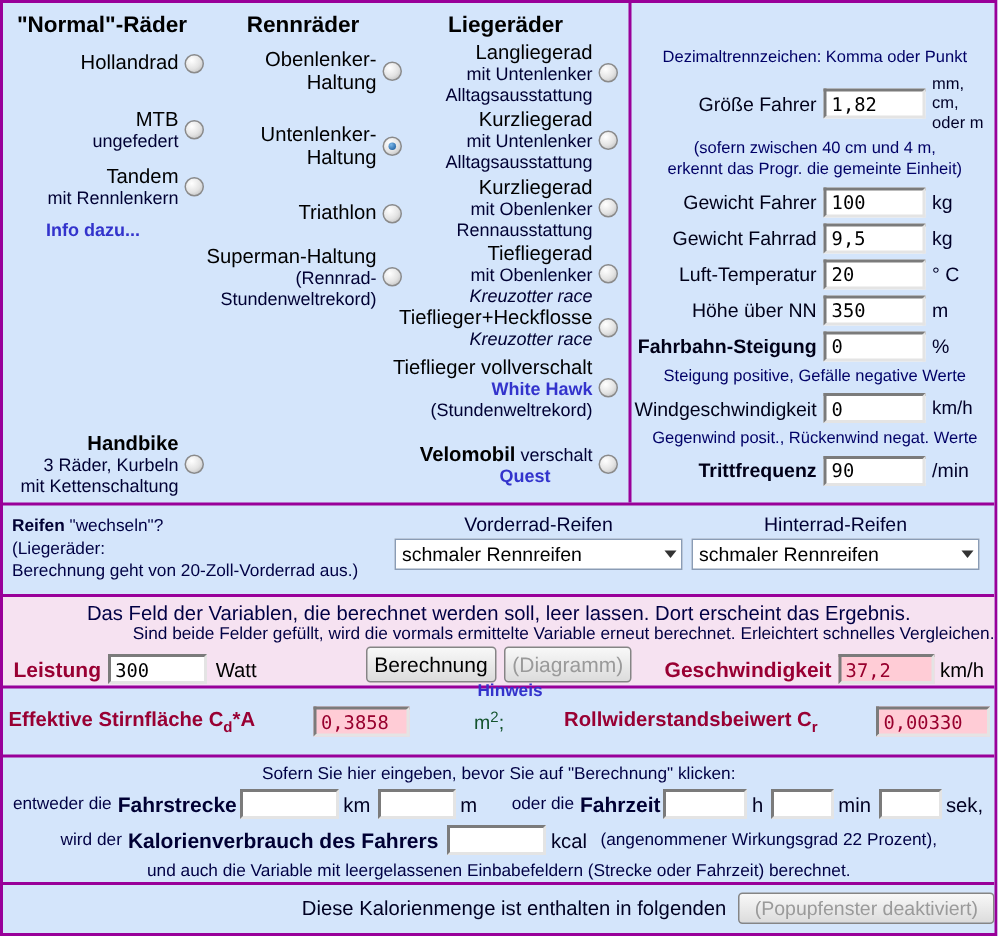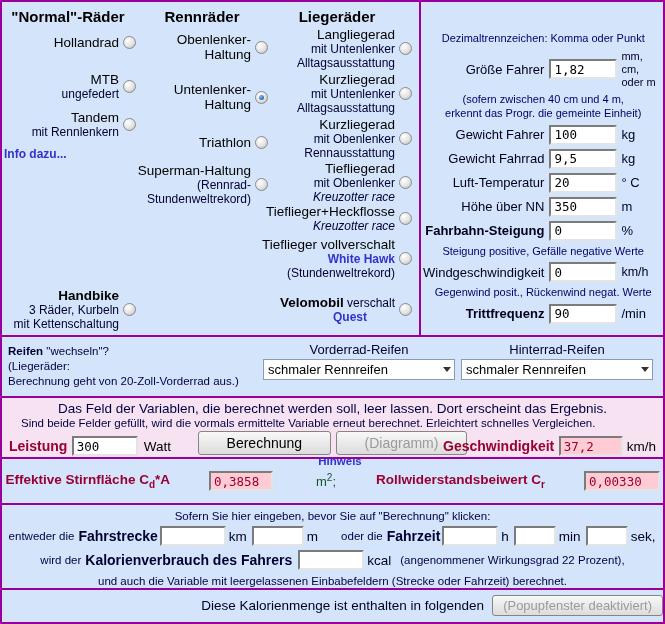--- a/index.html
+++ b/index.html
@@ -60,33 +60,33 @@
     font-size:13px; color:#000; padding-left:4px; text-align:left;
     justify-content:space-between; cursor:default;
   }
   .select .val { white-space:nowrap; overflow:hidden; }
   .arrowbox { width:15px; height:19px; display:flex; align-items:center; justify-content:center; flex:none; }
   .arrow { width:0; height:0; border-left:4px solid transparent; border-right:4px solid transparent; border-top:5px solid #333; }
 
   
   .calc { background:#F6E2F1; height:61px; padding-top:3px; }
   .instr1 { text-align:center; font-size:13.5px; color:#000044; white-space:nowrap; }
-  .instr2 { text-align:left; font-size:11.5px; color:#000044; margin-top:1px; white-space:nowrap;padding-left:19px; }
+  .instr2 { text-align:right; font-size:11.5px; color:#000044; margin-top:1px; white-space:nowrap;padding-left:19px; }
   .calc-row { position:relative; height:38px; margin-top:2px; }
   .calc-left { position:absolute; left:7px; top:5px; display:flex; align-items:center; }
   .calc-center { position:absolute; left:0; right:0; top:0; text-align:center; }
   .calc-right { position:absolute; right:7px; top:5px; display:flex; align-items:center; }
   .maroon { color:#990033; font-weight:bold; }
   .f14 { font-size:14px; }
   .f135 { font-size:13.5px; }
   .btn {
     display:inline-block; background:linear-gradient(#f8f8f8,#dcdcdc);
     border:1px solid #858585; border-radius:3px;
     font-family:"Liberation Sans", sans-serif;
-    font-size:14px; color:#000; padding:3px 28px; cursor:pointer;
+    font-size:14px; color:#000; padding:3px 5px; cursor:pointer;
   }
   .btn.disabled { color:#9a9a9a; cursor:default; }
   .hinweis { font-size:11.5px; display:block; margin-top:0px;padding-left:15px; }
 
   
   .results { height:46px; display:flex; align-items:center; justify-content:flex-end; white-space:nowrap;gap:36px; }
   .res-pre { font-size:11.5px; color:#000055; margin-right:5px; }
   .res-lab { font-size:13.5px; }
   sub.s { font-size:10px; }
   sup.s { font-size:10px; }
@@ -139,21 +139,21 @@
       </div>
 
       <div class="opt c1" style="top:108px">
         <div class="txt">
           <div class="l1">Tandem</div>
           <div class="l2">mit Rennlenkern</div>
         </div>
         <span class="radio"></span>
       </div>
 
-      <div style="position:absolute;left:2px;width:116px;top:142px;text-align:left">
+      <div style="position:absolute;left:2px;width:116px;top:142px;text-align:center">
         <span class="l2 lnk">Info dazu...</span>
       </div>
 
       <div class="opt c1" style="top:286px">
         <div class="txt">
           <div class="l1" style="font-weight:bold">Handbike</div>
           <div class="l2">3 Räder, Kurbeln</div>
           <div class="l2">mit Kettenschaltung</div>
         </div>
         <span class="radio"></span>

